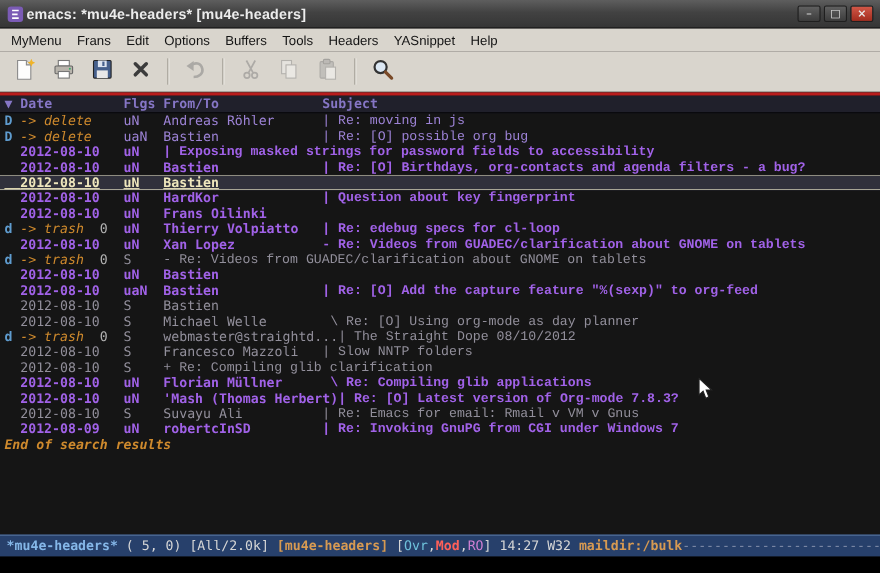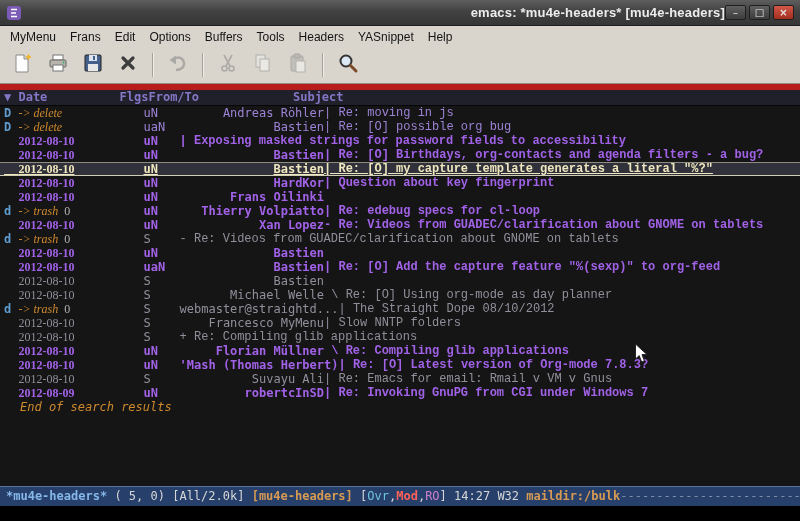--- a/index.html
+++ b/index.html
@@ -3,69 +3,69 @@
 <meta charset="utf-8">
 <style>
   * { margin:0; padding:0; box-sizing:border-box; }
   html,body { width:800px; height:521px; overflow:hidden; }
   body { position:relative; background:#151515; font-family:"DejaVu Sans Mono",monospace; }
 
   
   .titlebar { height:26px; background:linear-gradient(#5e5e5e,#424242 45%,#353535);
     border-bottom:1px solid #1d1d1d; display:flex; align-items:center; padding:0 6px; }
   .app-icon { width:18px; height:18px; display:flex; align-items:center; }
-  .titlebar .title { flex:1; text-align:right; color:#ececec; font-family:"Liberation Sans",sans-serif;
+  .titlebar .title { flex:1; text-align:left; color:#ececec; font-family:"Liberation Sans",sans-serif;
     font-size:13px; font-weight:bold; letter-spacing:.2px; }
   .win-buttons { display:flex; gap:3px; }
   .win-btn { width:21px; height:15px; border:1px solid #1f1f1f; border-radius:2px;
     background:linear-gradient(#606060,#3c3c3c); color:#e8e8e8; font-size:10px; line-height:12px;
     display:flex; align-items:center; justify-content:center; font-family:"DejaVu Sans",sans-serif; }
   .win-btn.close { background:linear-gradient(#d25848,#a22c1e); font-weight:bold; }
 
   .menubar { height:21px; background:#d9d5cd; display:flex; align-items:center; padding-left:3px;
     font-family:"Liberation Sans",sans-serif; font-size:12px; color:#141414; }
   .menu-item { padding:2px 7px; cursor:default; }
 
   .toolbar { height:37px; background:#d9d5cd; display:flex; align-items:center; padding-left:8px;
     border-bottom:1px solid #8f8b84; }
   .tool-btn { width:30px; height:30px; display:flex; align-items:center; justify-content:center;
     border-radius:3px; margin-right:5px; }
   .tool-btn.disabled { opacity:.45; filter:grayscale(1); }
   .tool-sep { width:2px; height:24px; border-left:1px solid #a6a29a; border-right:1px solid #efede8;
     margin:0 9px 0 4px; }
 
   
-  .emacs-frame { height:437px; background:#151515; border-top:6px solid #b91c1c;
+  .emacs-frame { height:437px; background:#151515; border-top:3px solid #b91c1c;
     display:flex; flex-direction:column; }
 
   .header-line { height:16px; line-height:15px; background:#20202b; border-bottom:1px solid #060608;
     color:#8676c6; font-size:12px; font-weight:bold; display:flex; white-space:pre; padding-left:4px; }
-  .h1 { width:15ch; } .h2 { width:5ch;text-align:right; } .h3 { width:20ch; } .h4 { flex:1; }
+  .h1 { width:15ch; } .h2 { width:5ch; } .h3 { width:20ch; } .h4 { flex:1; }
 
   .msg-area { flex:1; overflow:hidden; font-size:12px; }
   .msg-row { display:flex; white-space:pre; height:14px; line-height:14px; padding-left:4px; }
   .c-mark { width:2ch; flex:none; }
-  .c-date { width:13ch; flex:none;font-family:Liberation Serif, serif; }
-  .c-flags { width:5ch; flex:none;margin-left:47px; }
-  .c-from { min-width:20ch; flex:none;text-align:right; }
+  .c-date { width:13ch; flex:none; }
+  .c-flags { width:5ch; flex:none; }
+  .c-from { min-width:20ch; flex:none; }
   .c-subject { flex:1; overflow:hidden;font-family:Liberation Mono, monospace; }
 
   .msg-row.unread { color:#a162e8; font-weight:bold; }
   .msg-row.read { color:#928f9b; }
   .msg-row.deleted { color:#9d83d6; }
   .mark { color:#5f9ccf; font-weight:bold; }
   .action { color:#cf8a2d; font-style:italic; font-weight:normal; }
   .size { color:#b3b3b3; font-style:normal; font-weight:normal; }
 
   .msg-row.selected { background:#31313c;
     box-shadow: inset 0 -1px 0 #cfccb4, inset 0 1px 0 #8e8c80; }
   .msg-row.selected span { color:#efe7bd !important; text-decoration:underline; }
 
-  .eos { color:#cf8a2d; font-style:italic; font-weight:normal; font-size:12px;
-    line-height:14px; padding-left:20px; white-space:pre; }
+  .eos { color:#cf8a2d; font-style:italic; font-weight:bold; font-size:12px;
+    line-height:14px; padding-left:4px; white-space:pre; }
 
   .modeline { height:20px; line-height:19px; background:#27406b; border-top:1px solid #56749f;
     font-size:12px; padding-left:6px; white-space:pre; overflow:hidden; color:#d6d6d6; }
   .ml-seg { white-space:pre; }
 
   .echo-area { height:15px; background:#000; }
 
   .mouse { position:absolute; left:634px; top:343px; z-index:99; pointer-events:none; }
 </style>
 </head>
@@ -173,33 +173,33 @@
       <span class="h3">From/To</span>
       <span class="h4">Subject</span>
     </div>
 
     <div class="msg-area">
       <div id="rows">
           <div class="msg-row deleted"><span class="c-mark mark">D </span><span class="c-date"><span class="action">-&gt; delete</span></span><span class="c-flags">uN</span><span class="c-from">Andreas Röhler</span><span class="c-subject">| Re: moving in js</span></div>
           <div class="msg-row deleted"><span class="c-mark mark">D </span><span class="c-date"><span class="action">-&gt; delete</span></span><span class="c-flags">uaN</span><span class="c-from">Bastien</span><span class="c-subject">| Re: [O] possible org bug</span></div>
           <div class="msg-row unread"><span class="c-mark mark">  </span><span class="c-date">2012-08-10</span><span class="c-flags">uN</span><span class="c-subject">| Exposing masked strings for password fields to accessibility</span></div>
           <div class="msg-row unread"><span class="c-mark mark">  </span><span class="c-date">2012-08-10</span><span class="c-flags">uN</span><span class="c-from">Bastien</span><span class="c-subject">| Re: [O] Birthdays, org-contacts and agenda filters - a bug?</span></div>
-          <div class="msg-row unread selected"><span class="c-mark mark">  </span><span class="c-date">2012-08-10</span><span class="c-flags">uN</span><span class="c-from">Bastien</span><span class="c-subject">| Re: [O] my capture template generates a literal "%?"</span></div>
+          <div class="msg-row unread selected"><span class="c-mark mark">  </span><span class="c-date">2012-08-10</span><span class="c-flags">uN</span><span class="c-from">Bastien</span></div>
           <div class="msg-row unread"><span class="c-mark mark">  </span><span class="c-date">2012-08-10</span><span class="c-flags">uN</span><span class="c-from">HardKor</span><span class="c-subject">| Question about key fingerprint</span></div>
           <div class="msg-row unread"><span class="c-mark mark">  </span><span class="c-date">2012-08-10</span><span class="c-flags">uN</span><span class="c-from">Frans Oilinki</span></div>
           <div class="msg-row unread"><span class="c-mark mark">d </span><span class="c-date"><span class="action">-&gt; trash</span><span class="size">  0</span></span><span class="c-flags">uN</span><span class="c-from">Thierry Volpiatto</span><span class="c-subject">| Re: edebug specs for cl-loop</span></div>
           <div class="msg-row unread"><span class="c-mark mark">  </span><span class="c-date">2012-08-10</span><span class="c-flags">uN</span><span class="c-from">Xan Lopez</span><span class="c-subject">- Re: Videos from GUADEC/clarification about GNOME on tablets</span></div>
           <div class="msg-row read"><span class="c-mark mark">d </span><span class="c-date"><span class="action">-&gt; trash</span><span class="size">  0</span></span><span class="c-flags">S</span><span class="c-subject">- Re: Videos from GUADEC/clarification about GNOME on tablets</span></div>
           <div class="msg-row unread"><span class="c-mark mark">  </span><span class="c-date">2012-08-10</span><span class="c-flags">uN</span><span class="c-from">Bastien</span></div>
           <div class="msg-row unread"><span class="c-mark mark">  </span><span class="c-date">2012-08-10</span><span class="c-flags">uaN</span><span class="c-from">Bastien</span><span class="c-subject">| Re: [O] Add the capture feature "%(sexp)" to org-feed</span></div>
           <div class="msg-row read"><span class="c-mark mark">  </span><span class="c-date">2012-08-10</span><span class="c-flags">S</span><span class="c-from">Bastien</span></div>
           <div class="msg-row read"><span class="c-mark mark">  </span><span class="c-date">2012-08-10</span><span class="c-flags">S</span><span class="c-from">Michael Welle</span><span class="c-subject"> \ Re: [O] Using org-mode as day planner</span></div>
           <div class="msg-row read"><span class="c-mark mark">d </span><span class="c-date"><span class="action">-&gt; trash</span><span class="size">  0</span></span><span class="c-flags">S</span><span class="c-from">webmaster@straightd...</span><span class="c-subject">| The Straight Dope 08/10/2012</span></div>
-          <div class="msg-row read"><span class="c-mark mark">  </span><span class="c-date">2012-08-10</span><span class="c-flags">S</span><span class="c-from">Francesco MyMenu</span><span class="c-subject">| Slow NNTP folders</span></div>
-          <div class="msg-row read"><span class="c-mark mark">  </span><span class="c-date">2012-08-10</span><span class="c-flags">S</span><span class="c-subject">+ Re: Compiling glib applications</span></div>
+          <div class="msg-row read"><span class="c-mark mark">  </span><span class="c-date">2012-08-10</span><span class="c-flags">S</span><span class="c-from">Francesco Mazzoli</span><span class="c-subject">| Slow NNTP folders</span></div>
+          <div class="msg-row read"><span class="c-mark mark">  </span><span class="c-date">2012-08-10</span><span class="c-flags">S</span><span class="c-subject">+ Re: Compiling glib clarification</span></div>
           <div class="msg-row unread"><span class="c-mark mark">  </span><span class="c-date">2012-08-10</span><span class="c-flags">uN</span><span class="c-from">Florian Müllner</span><span class="c-subject"> \ Re: Compiling glib applications</span></div>
           <div class="msg-row unread"><span class="c-mark mark">  </span><span class="c-date">2012-08-10</span><span class="c-flags">uN</span><span class="c-from">'Mash (Thomas Herbert)</span><span class="c-subject">| Re: [O] Latest version of Org-mode 7.8.3?</span></div>
           <div class="msg-row read"><span class="c-mark mark">  </span><span class="c-date">2012-08-10</span><span class="c-flags">S</span><span class="c-from">Suvayu Ali</span><span class="c-subject">| Re: Emacs for email: Rmail v VM v Gnus</span></div>
           <div class="msg-row unread"><span class="c-mark mark">  </span><span class="c-date">2012-08-09</span><span class="c-flags">uN</span><span class="c-from">robertcInSD</span><span class="c-subject">| Re: Invoking GnuPG from CGI under Windows 7</span></div>
         </div>
       <div class="eos">End of search results</div>
     </div>
 
     <div class="modeline"><span class="ml-seg" style="color: rgb(133, 183, 232); font-weight: bold;">*mu4e-headers*</span><span class="ml-seg" style="color: rgb(214, 214, 214);"> ( 5, 0) </span><span class="ml-seg" style="color: rgb(214, 214, 214);">[All/2.0k] </span><span class="ml-seg" style="color: rgb(215, 154, 82); font-weight: bold;">[mu4e-headers] </span><span class="ml-seg" style="color: rgb(214, 214, 214);">[</span><span class="ml-seg" style="color: rgb(111, 194, 220);">Ovr</span><span class="ml-seg" style="color: rgb(214, 214, 214);">,</span><span class="ml-seg" style="color: rgb(255, 96, 89); font-weight: bold;">Mod</span><span class="ml-seg" style="color: rgb(214, 214, 214);">,</span><span class="ml-seg" style="color: rgb(207, 127, 210);">RO</span><span class="ml-seg" style="color: rgb(214, 214, 214);">] </span><span class="ml-seg" style="color: rgb(214, 214, 214);">14:27 </span><span class="ml-seg" style="color: rgb(214, 214, 214);">W32 </span><span class="ml-seg" style="color: rgb(215, 154, 82); font-weight: bold;">maildir:/bulk</span><span class="ml-seg" style="color: rgb(127, 139, 168);">--------------------------------------------</span></div>
     <div class="echo-area"></div>

